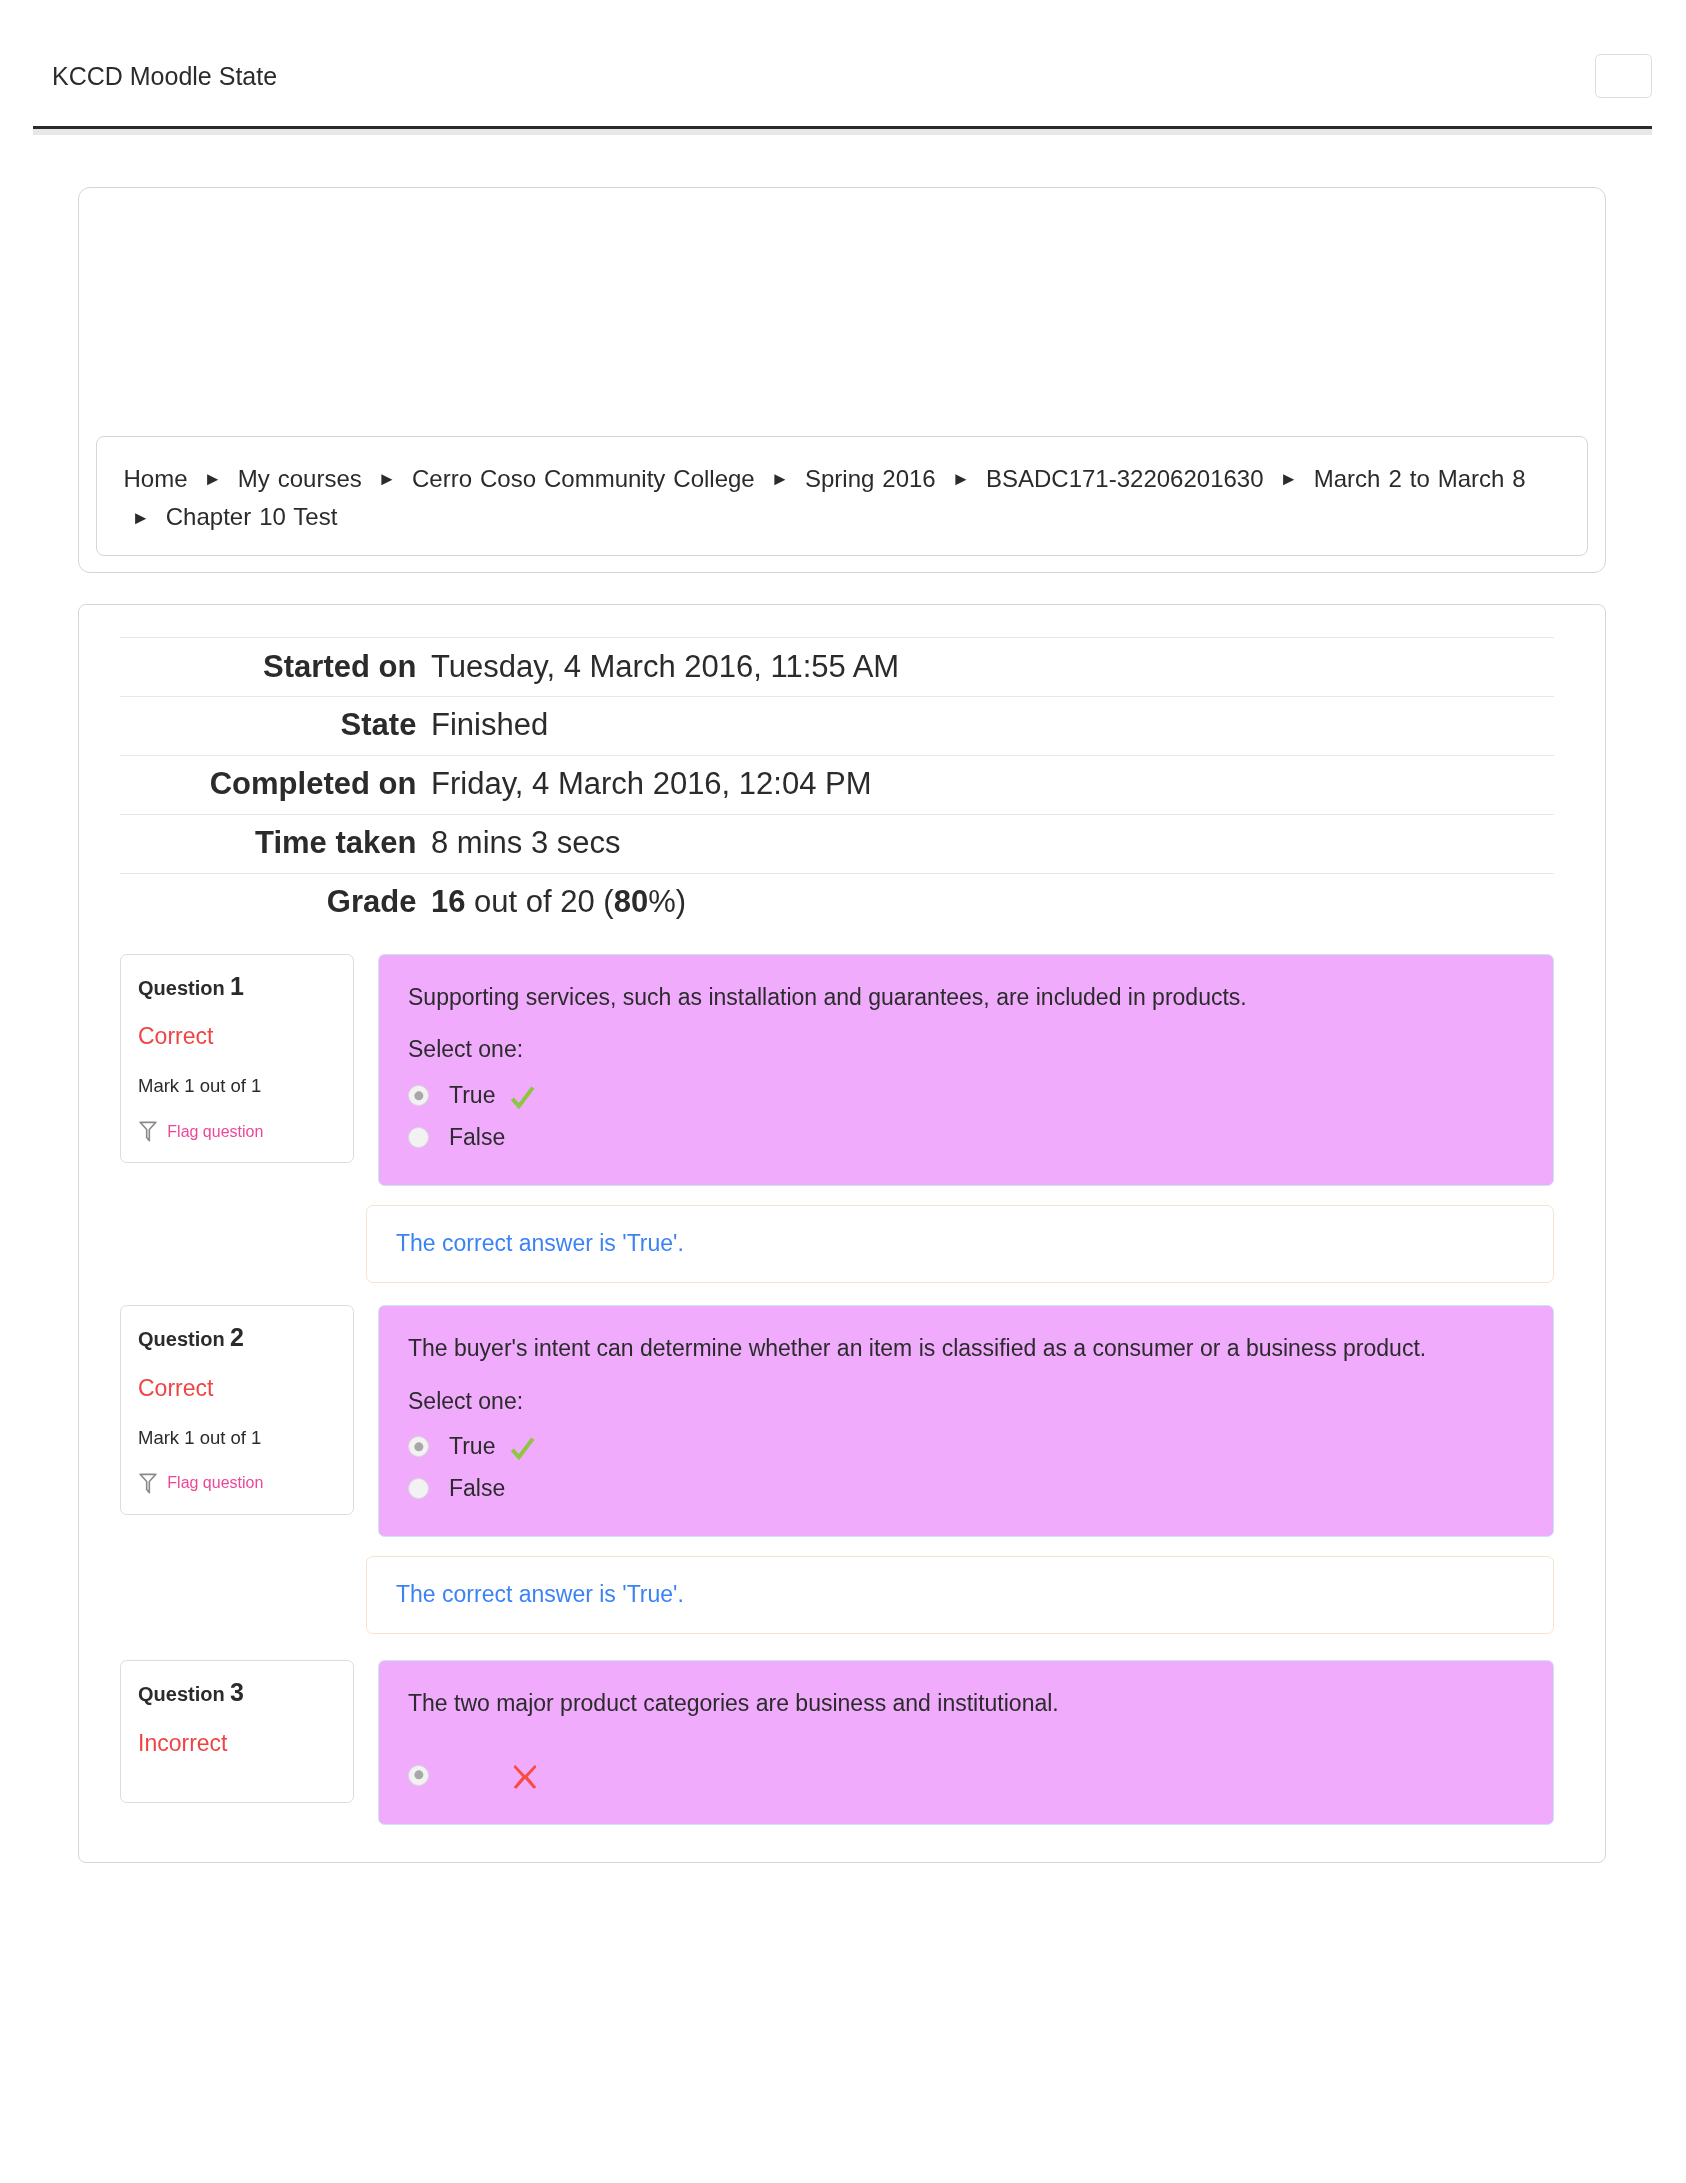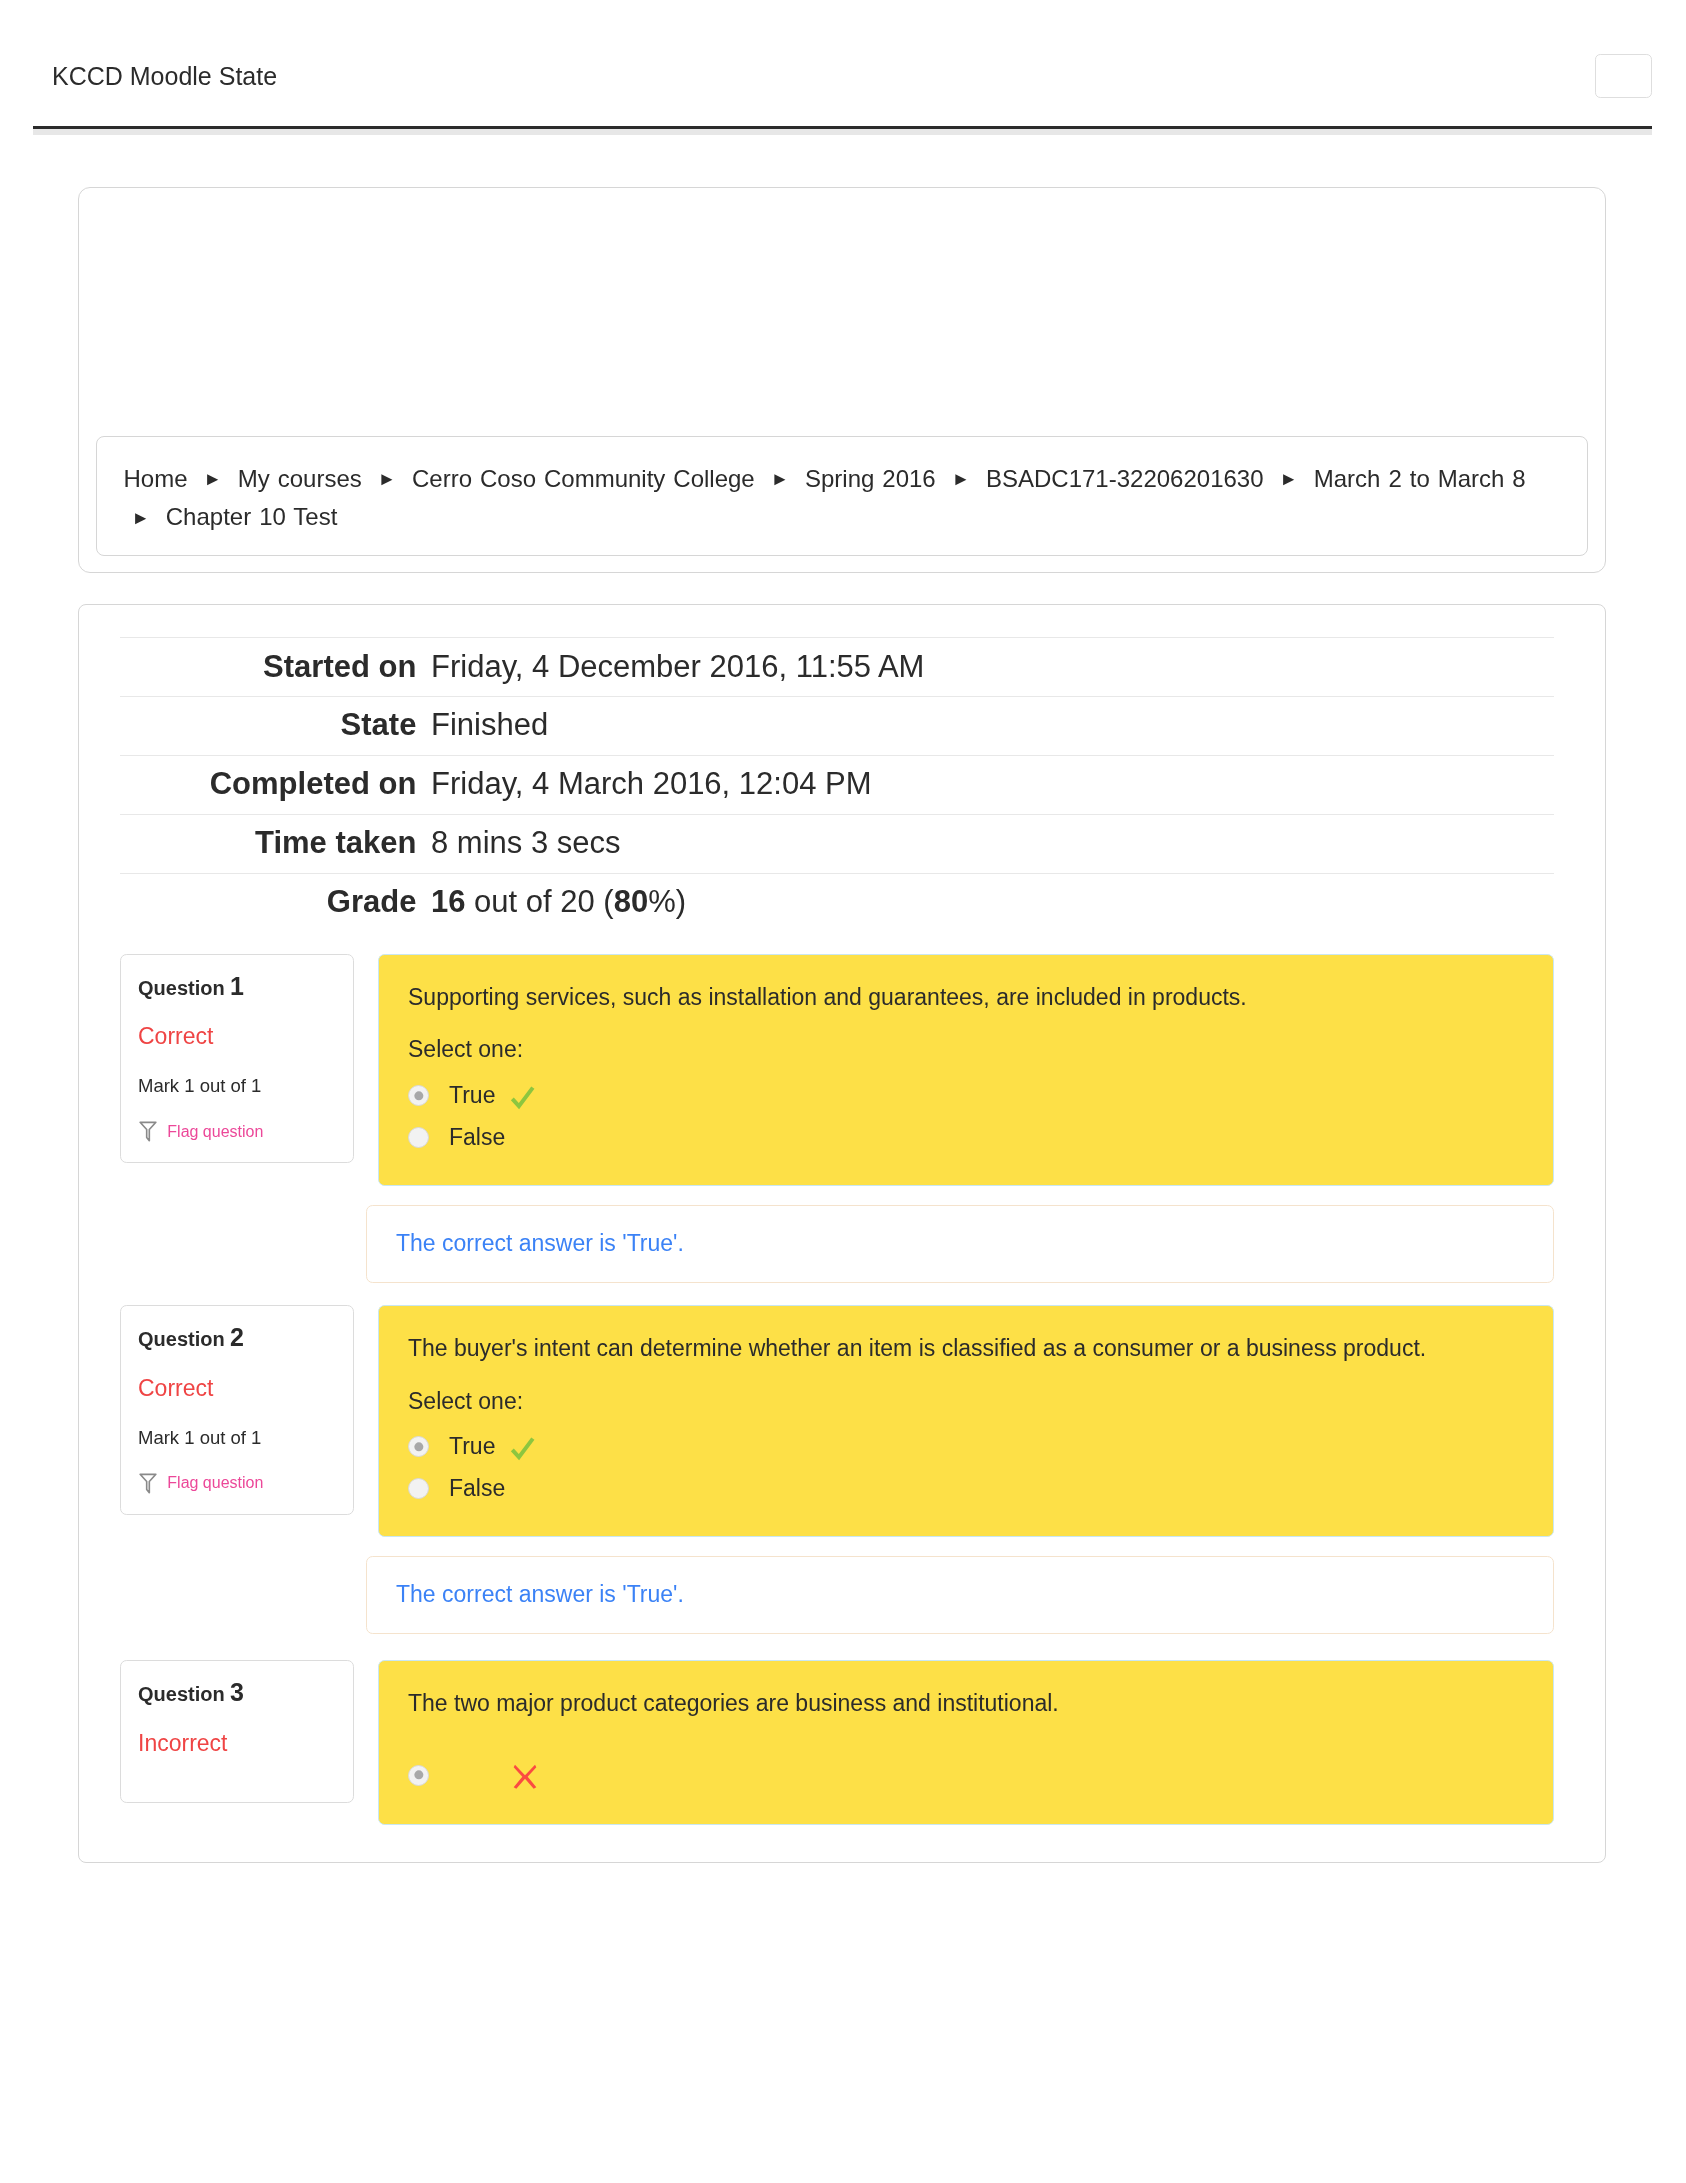--- a/index.html
+++ b/index.html
@@ -198,21 +198,21 @@
     margin-right: 9.3px;
     flex: 0 0 20px;
     display: inline-block;
   }
 
   .q-content {
     flex: 1 1 auto;
     margin-left: 12px;
     border: 1.3px solid #c9e7f2;
     border-radius: 6.6px;
-    background: #fde047;
+    background: #f0abfc;
     padding: 25px 29px 26.5px 29px;
     min-height: 132px;
   }
   .q-text {
     font-size: 23px;
     line-height: 1.48;
     color: #2b2b2b;
     margin: 0 0 17px 0;
   }
   .q-selectone {
@@ -326,21 +326,21 @@
       </div>
     </div>
   </div>
 
   <div class="quiz-card">
 
     <table class="info-table">
       <tbody>
         <tr>
           <th>Started on</th>
-          <td>Friday, 4 December 2016, 11:55 AM</td>
+          <td>Tuesday, 4 March 2016, 11:55 AM</td>
         </tr>
         <tr>
           <th>State</th>
           <td>Finished</td>
         </tr>
         <tr>
           <th>Completed on</th>
           <td>Friday, 4 March 2016, 12:04 PM</td>
         </tr>
         <tr>

